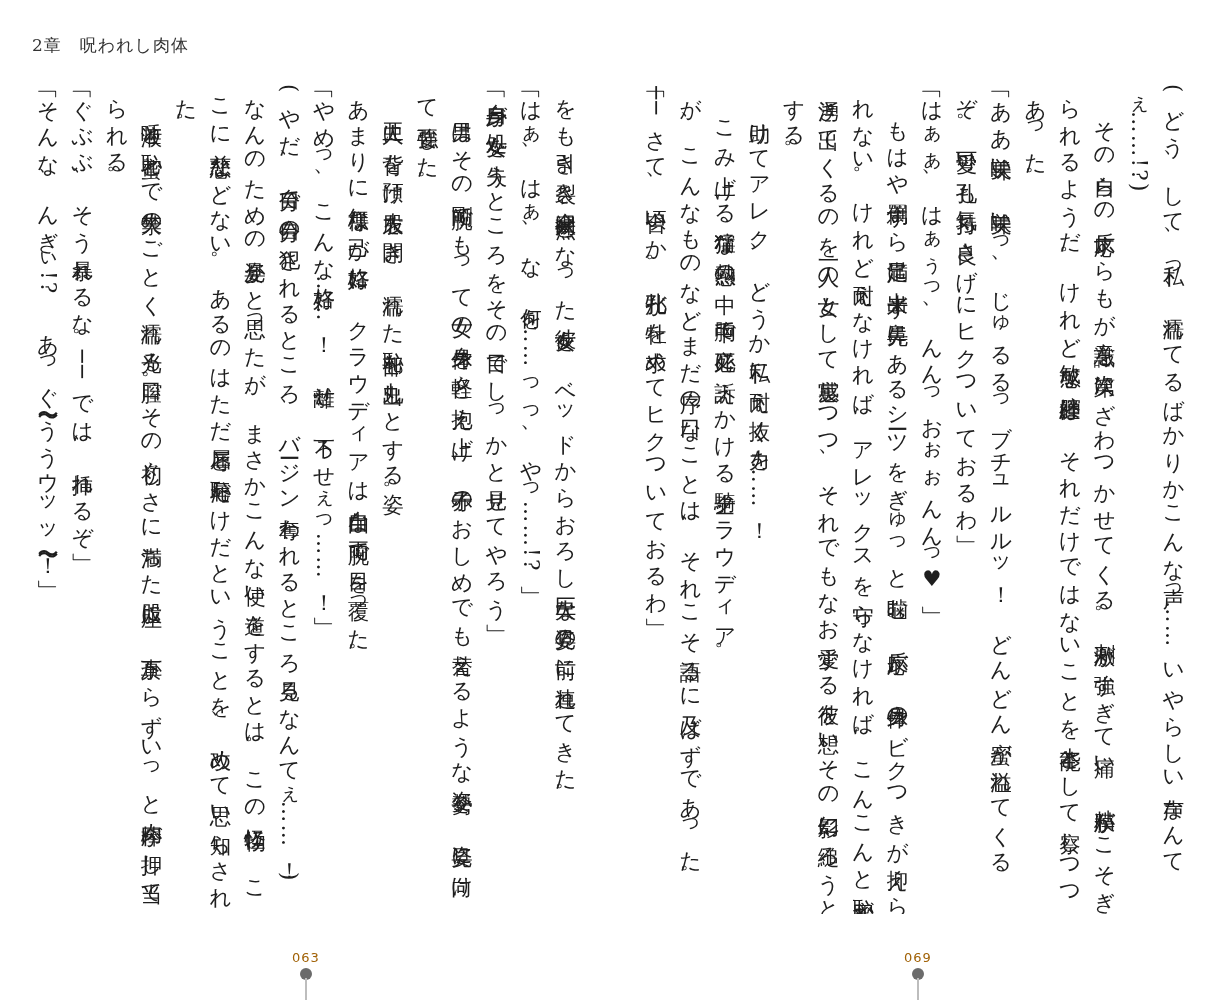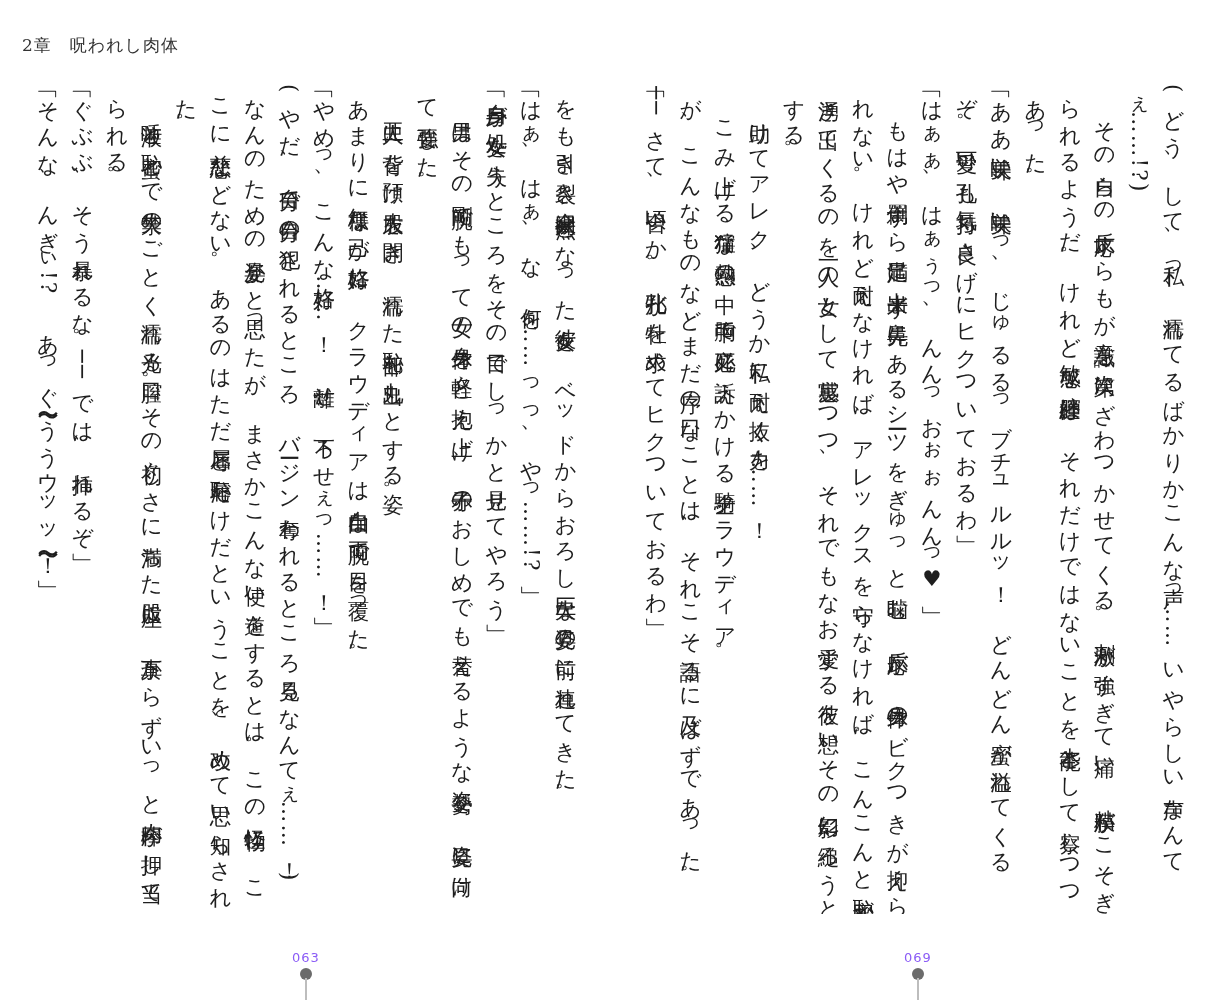--- a/index.html
+++ b/index.html
@@ -10,21 +10,21 @@
     body {
       width: 1224px;
       height: 1000px;
       position: relative;
       overflow: hidden;
       font-family: "DejaVu Serif", "Liberation Serif", serif;
       color: #1e1e1e;
     }
     .running-head {
       position: absolute;
-      left: 22px;
+      left: 32px;
       top: 34px;
       font-size: 17px;
       letter-spacing: 1px;
       color: #333333;
       white-space: pre;
     }
     .page {
       position: absolute;
       top: 84px;
       height: 830px;
@@ -58,21 +58,21 @@
       text-indent: 1em;
     }
     .folio {
       position: absolute;
       top: 950px;
       width: 60px;
       text-align: center;
       font-family: "DejaVu Sans", "Liberation Sans", sans-serif;
       font-size: 13px;
       letter-spacing: 1px;
-      color: #8b5cf6;
+      color: #a16207;
     }
     .folio.left { left: 276px; }
     .folio.right { left: 888px; }
     .folio-dot {
       position: absolute;
       top: 968px;
       width: 12px;
       height: 12px;
       border-radius: 50%;
       background: #6b6b6b;

